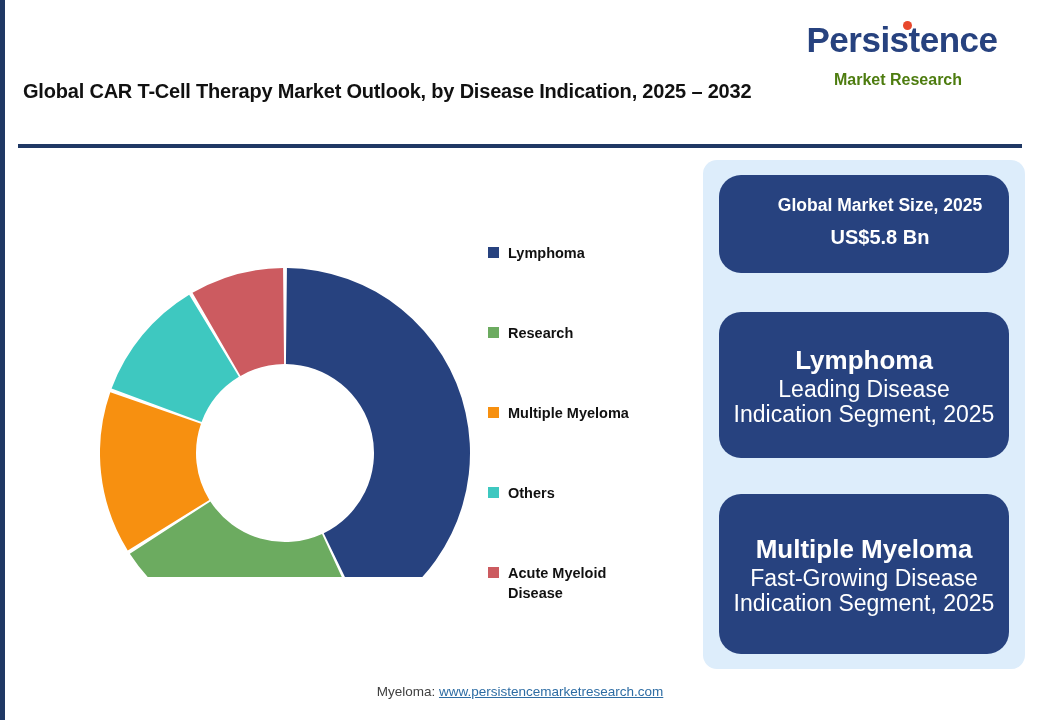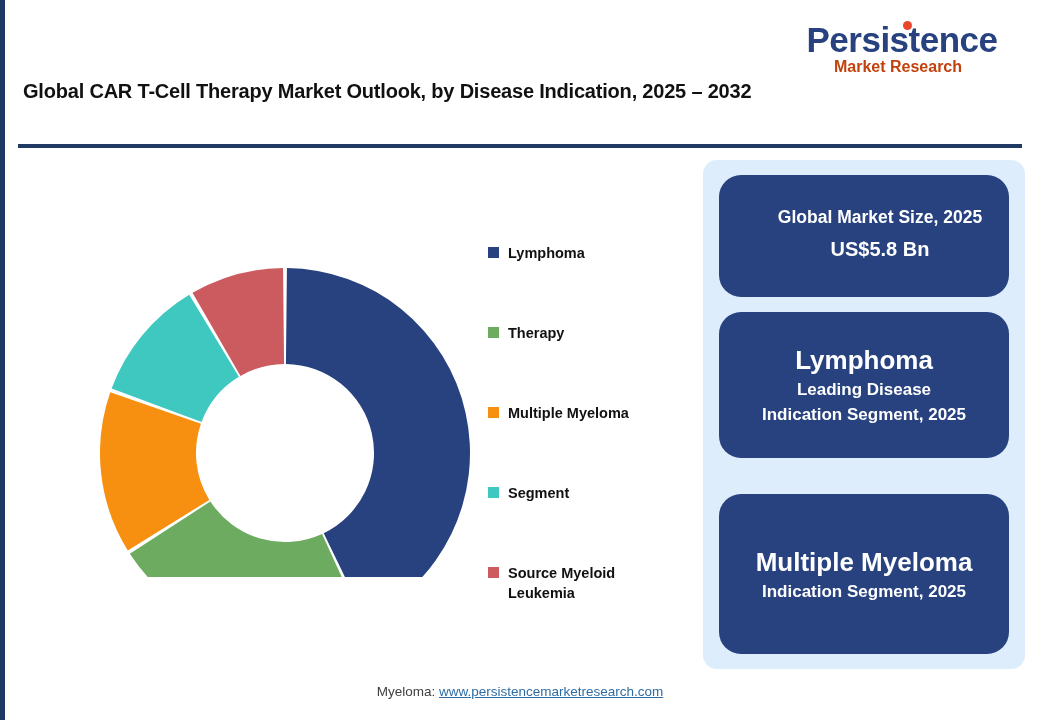--- a/index.html
+++ b/index.html
@@ -50,23 +50,23 @@
   #logo-dot {
     position: absolute;
     left: 97px; top: -1px;
     width: 9px; height: 9px;
     border-radius: 50%;
     background: #e8472c;
   }
   #logo-sub {
     font-size: 16px;
     font-weight: bold;
-    color: #c2410c;
+    color: #4d7c0f;
     line-height: 17px;
-    margin-top: 1px;
+    margin-top: 14px;
     white-space: nowrap;
     font-family: "Liberation Sans", sans-serif;
   }
 
   
   #title {
     position: absolute;
     left: 23px; top: 74px;
     width: 880px;
     font-size: 20px;
@@ -132,42 +132,42 @@
     width: 290px;
     background: #27427f;
     border-radius: 22px;
     color: #ffffff;
     text-align: center;
     display: flex;
     flex-direction: column;
     justify-content: center;
     align-items: center;
   }
-  #callout-0 { top: 15px;  height: 122px; padding-left: 32px; }
+  #callout-0 { top: 15px;  height: 98px; padding-left: 32px; }
   #callout-1 { top: 152px; height: 146px; }
   #callout-2 { top: 334px; height: 160px; }
 
   .callout-small {
     font-size: 17.5px;
     font-weight: bold;
     line-height: 25px;
   }
   .callout-big {
     font-size: 20px;
     font-weight: bold;
     line-height: 38px;
   }
   .callout-huge {
     font-size: 26px;
     font-weight: bold;
     line-height: 34px;
   }
   .callout-line {
-    font-size: 17px;
-    font-weight: bold;
+    font-size: 23px;
+    font-weight: normal;
     line-height: 25px;
   }
 
   
   #source {
     position: absolute;
     left: 0; top: 684px;
     width: 1040px;
     text-align: center;
     font-size: 13.5px;
@@ -209,52 +209,53 @@
         </g>
     </svg>
 
     <div id="legend">
       <div class="legend-row">
         <span class="legend-swatch" style="background:#27427f"></span>
         <span class="legend-label">Lymphoma</span>
       </div>
       <div class="legend-row">
         <span class="legend-swatch" style="background:#6cab60"></span>
-        <span class="legend-label">Therapy</span>
+        <span class="legend-label">Research</span>
       </div>
       <div class="legend-row">
         <span class="legend-swatch" style="background:#f79010"></span>
         <span class="legend-label">Multiple Myeloma</span>
       </div>
       <div class="legend-row">
         <span class="legend-swatch" style="background:#3ec8c0"></span>
-        <span class="legend-label">Segment</span>
+        <span class="legend-label">Others</span>
       </div>
       <div class="legend-row">
         <span class="legend-swatch" style="background:#cc5b60"></span>
-        <span class="legend-label" style="width:120px">Source Myeloid Leukemia</span>
+        <span class="legend-label" style="width:120px">Acute Myeloid Disease</span>
       </div>
     </div>
   </div>
 
   <div id="side-panel" style="background: rgb(221, 237, 251);">
 
     <div class="callout" id="callout-0" style="background: rgb(39, 66, 127);">
       <div class="callout-small">Global Market Size, 2025</div>
       <div class="callout-big">US$5.8 Bn</div>
     </div>
 
     <div class="callout" id="callout-1" style="background: rgb(39, 66, 127);">
       <div class="callout-huge">Lymphoma</div>
       <div class="callout-line">Leading Disease</div>
       <div class="callout-line">Indication Segment, 2025</div>
     </div>
 
     <div class="callout" id="callout-2" style="background: rgb(39, 66, 127);">
       <div class="callout-huge">Multiple Myeloma</div>
+      <div class="callout-line">Fast-Growing Disease</div>
       <div class="callout-line">Indication Segment, 2025</div>
     </div>
 
   </div>
 
   <div id="source">
     <span>Myeloma: </span><a id="source-link">www.persistencemarketresearch.com</a>
   </div>
 
 </div>

